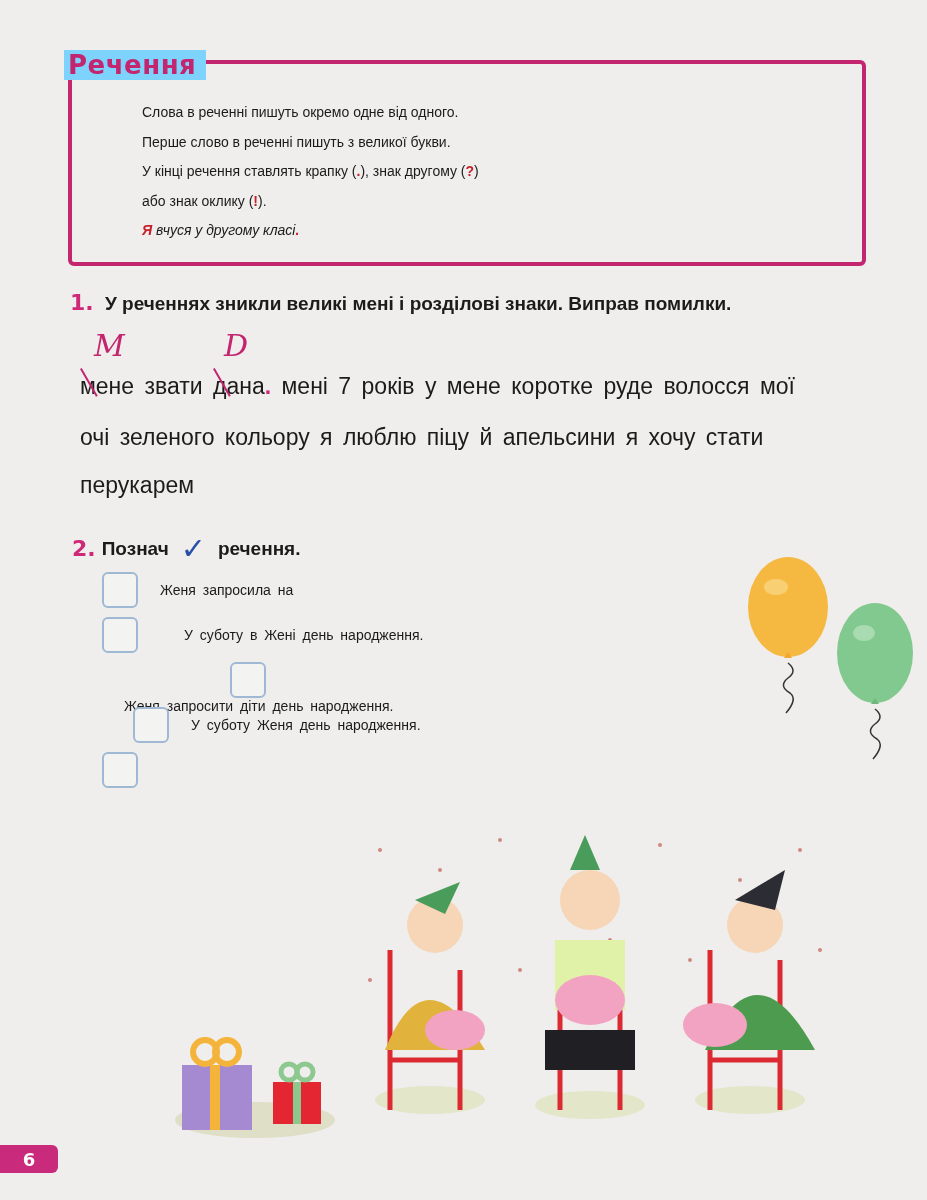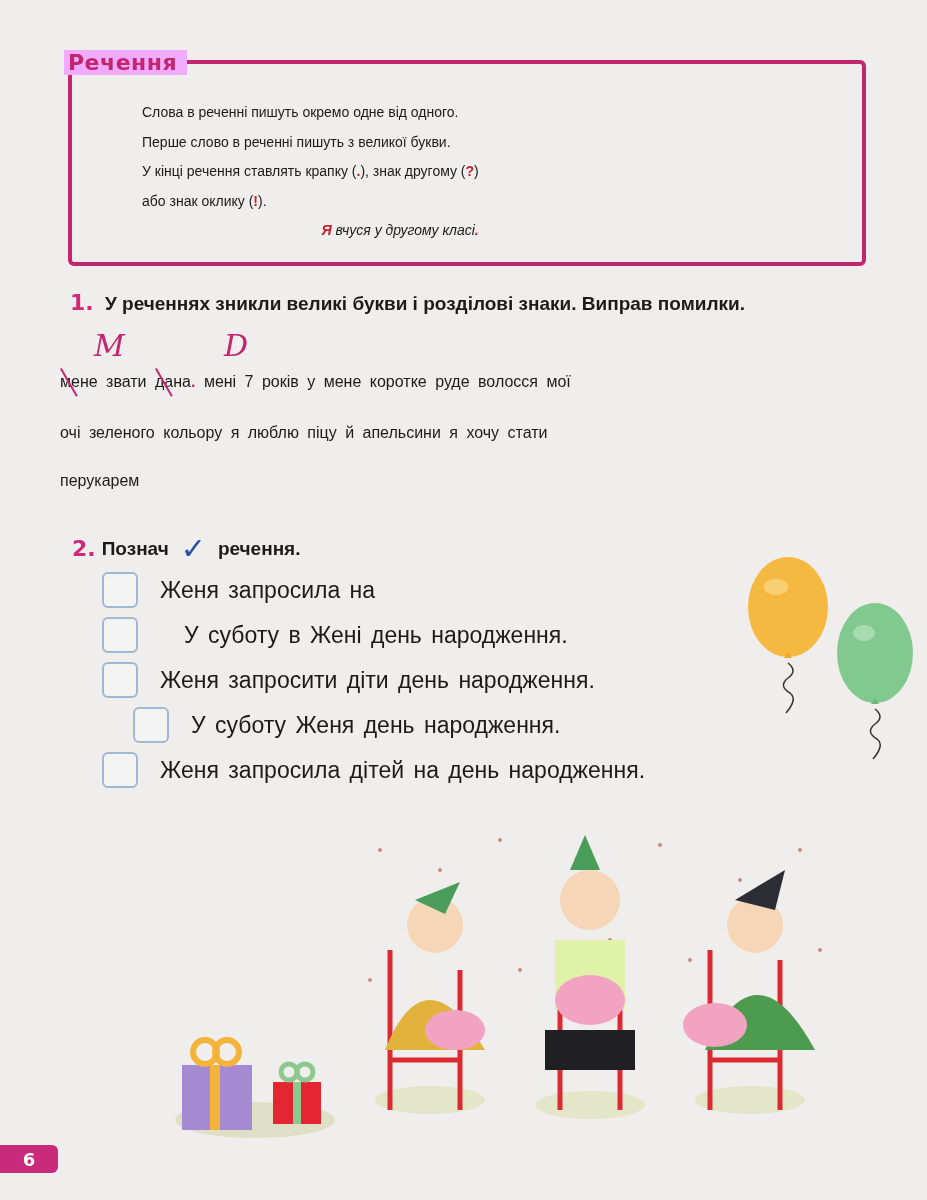--- a/index.html
+++ b/index.html
@@ -8,46 +8,46 @@
     background: #efeeec;
     font-family: "Liberation Sans", sans-serif;
     color: #1b1b1b;
     position: relative;
   }
   .rule-box {
     position: absolute; left: 68px; top: 60px; width: 798px; height: 206px;
     border: 4px solid #c3256f; border-radius: 6px;
   }
   .rule-title {
-    position: absolute; left: 64px; top: 50px; background: #f0abfc;
+    position: absolute; left: 64px; top: 50px; background: #7dd3fc;
     padding: 0 10px 0 4px;
     font-family: "DejaVu Sans", sans-serif; font-weight: bold;
-    font-size: 22px; color: #c3256f; letter-spacing: 0.5px;
+    font-size: 26px; color: #c3256f; letter-spacing: 0.5px;
   }
   .rule-lines { position: absolute; left: 142px; top: 98px; font-size: 14px; line-height: 29.5px; }
   .rule-lines .red { color: #c6202a; font-weight: bold; }
-  .rule-lines .ex { font-style: italic; text-align: right; }
+  .rule-lines .ex { font-style: italic; }
   .task-num {
     font-family: "DejaVu Sans", sans-serif; font-weight: bold; color: #d02878; font-size: 22px;
   }
   .task1-head { position: absolute; left: 70px; top: 290px; font-size: 19px; font-weight: bold; }
   .task1-head .task-num { margin-right: 6px; }
   .hand { position: absolute; font-family: "DejaVu Serif", serif; font-style: italic; color: #c3256f; font-size: 30px; }
-  .task1-line { position: absolute; left: 60px; font-size: 16px; word-spacing: 4px; }
+  .task1-line { position: absolute; left: 80px; font-size: 23px; word-spacing: 4px; }
   .strike { position: relative; }
   .strike::after {
     content: ""; position: absolute; left: 0; top: -4px; width: 2px; height: 32px;
     background: #c3256f; transform: rotate(-30deg); transform-origin: top left;
   }
   .pink-dot { color: #d02878; font-weight: bold; }
   .task2-head { position: absolute; left: 72px; top: 531px; font-size: 19px; font-weight: bold; display: flex; align-items: center; gap: 6px; }
   .check-glyph { color: #2a4fa8; font-size: 30px; font-weight: normal; margin: 0 6px; }
   .opt { position: absolute; left: 102px; display: flex; align-items: center; }
   .opt .box { width: 36px; height: 36px; border: 2px solid #9fb8d4; border-radius: 6px; background: #f3f3f2; }
-  .opt .lbl { margin-left: 22px; font-size: 23px; word-spacing: 3px; }
+  .opt .lbl { margin-left: 22px; font-size: 14px; word-spacing: 3px; }
   .page-num {
     position: absolute; left: 0; top: 1145px; width: 58px; height: 28px;
     background: #c92a7c; border-radius: 0 6px 6px 0; color: #fff;
     font-family: "DejaVu Sans", sans-serif; font-weight: bold; font-size: 18px;
     display: flex; align-items: center; justify-content: center;
   }
   .illus { position: absolute; }
 </style>
 </head>
 <body>
@@ -57,21 +57,21 @@
 <div class="rule-lines">
   <div>Слова в реченні пишуть окремо одне від одного.</div>
   <div>Перше слово в реченні пишуть з великої букви.</div>
   <div><span>У кінці речення ставлять крапку (</span><span class="red">.</span><span>), знак другому (</span><span class="red">?</span><span>)</span></div>
   <div><span>або знак оклику (</span><span class="red">!</span><span>).</span></div>
   <div class="ex"><span class="red">Я</span><span> вчуся у другому класі</span><span class="red">.</span></div>
 </div>
 
 <div class="task1-head">
   <span class="task-num">1.</span>
-  <span>У реченнях зникли великі букви і розділові знаки. Виправ помилки.</span>
+  <span>У реченнях зникли великі мені і розділові знаки. Виправ помилки.</span>
 </div>
 <div class="hand" style="left:94px; top:328px;">M</div>
 <div class="hand" style="left:224px; top:328px;">D</div>
 <div class="task1-line" style="top:373px;">
   <span class="strike">м</span><span>ене звати </span><span class="strike">д</span><span>ана</span><span class="pink-dot">.</span><span> мені 7 років у мене коротке руде волосся мої</span>
 </div>
 <div class="task1-line" style="top:424px;">очі зеленого кольору я люблю піцу й апельсини я хочу стати</div>
 <div class="task1-line" style="top:472px;">перукарем</div>
 
 <div class="task2-head">
@@ -81,31 +81,30 @@
   <span>речення.</span>
 </div>
 <div class="opt" style="top:572px;">
     <div class="box"></div>
     <span class="lbl">Женя запросила на</span>
   </div>
 <div class="opt" style="top:617px;gap:24px;">
     <div class="box"></div>
     <span class="lbl">У суботу в Жені день народження.</span>
   </div>
-<div class="opt" style="top:662px;">
+<div class="opt" style="top:662px;flex-direction:column;">
     <div class="box"></div>
     <span class="lbl">Женя запросити діти день народження.</span>
   </div>
 <div class="opt" style="top:707px;padding-left:31px;">
     <div class="box"></div>
     <span class="lbl">У суботу Женя день народження.</span>
   </div>
 <div class="opt" style="top:752px;">
     <div class="box"></div>
-    <span class="lbl">Женя запросила дітей на день народження.</span>
   </div>
 
 <svg class="illus" style="left:740px; top:555px;" width="187" height="210">
   <ellipse cx="48" cy="52" rx="40" ry="50" fill="#f5b942"></ellipse>
   <ellipse cx="36" cy="32" rx="12" ry="8" fill="#fbd889" opacity="0.7"></ellipse>
   <path d="M44 103 l4 -6 l4 6 z" fill="#f0a830"></path>
   <path d="M48 108 q10 8 0 15 q-10 8 2 15 q8 6 -4 20" stroke="#333" fill="none" stroke-width="1.5"></path>
   <ellipse cx="135" cy="98" rx="38" ry="50" fill="#82c98f"></ellipse>
   <ellipse cx="124" cy="78" rx="11" ry="8" fill="#b8e3bf" opacity="0.7"></ellipse>
   <path d="M131 149 l4 -6 l4 6 z" fill="#6fb87c"></path>

